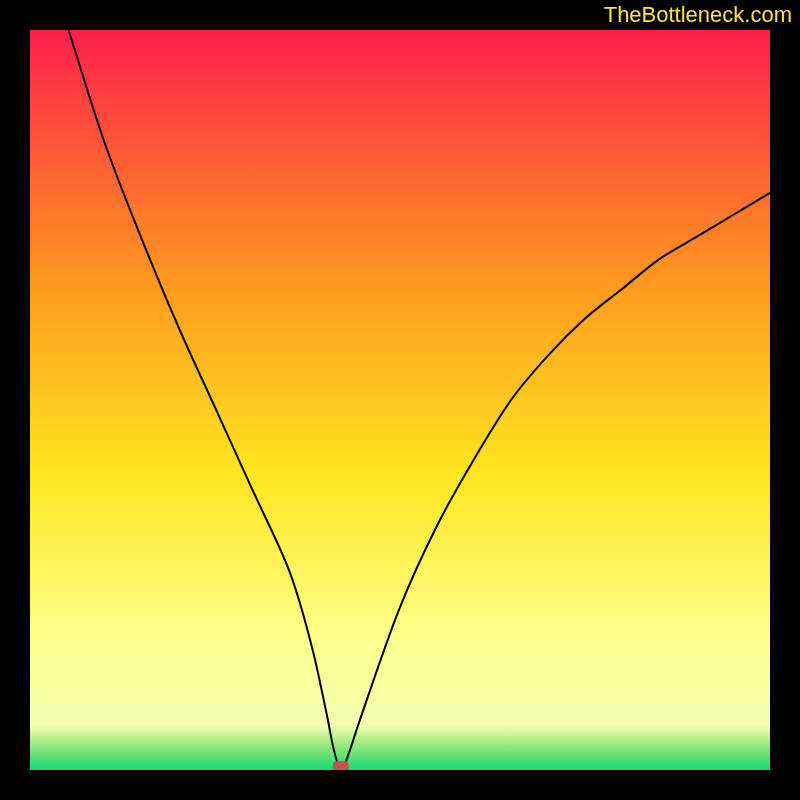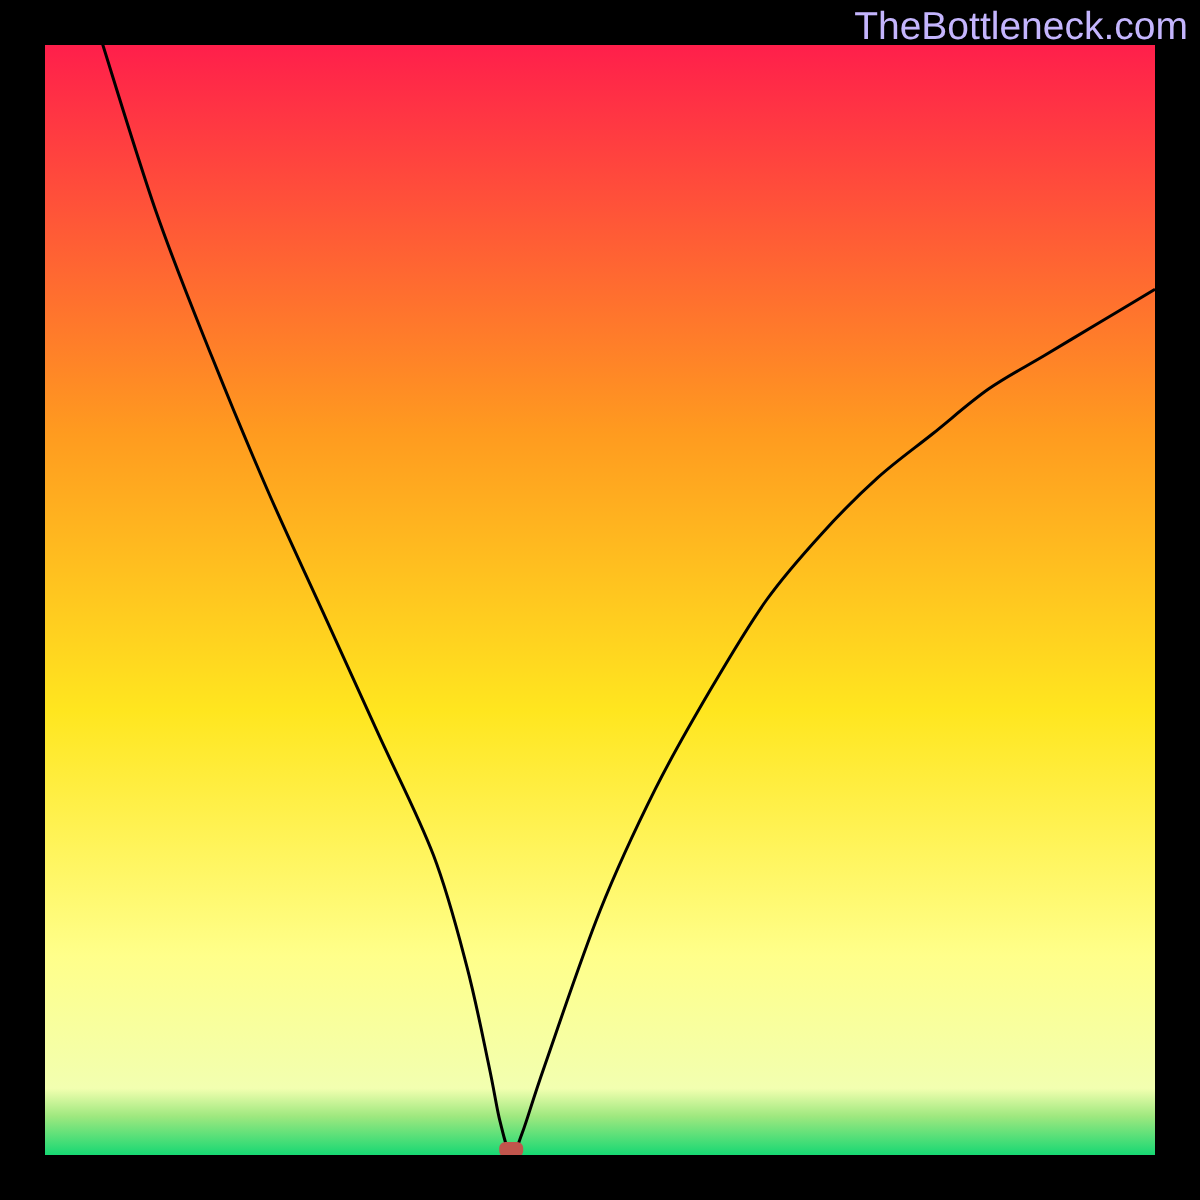--- a/index.html
+++ b/index.html
@@ -15,22 +15,22 @@
     width: 800px;
     height: 800px;
     background: #000000;
     position: relative;
     box-sizing: border-box;
   }
   .watermark {
     position: absolute;
     top: 2px;
     right: 8px;
-    color: #c4b5fd;
-    font-size: 26px;
+    color: #fde047;
+    font-size: 22px;
     font-weight: 400;
     letter-spacing: 0px;
     z-index: 10;
     font-family: Arial, Helvetica, sans-serif;
   }
   .plot {
     position: absolute;
     left: 30px;
     top: 30px;
     width: 740px;

